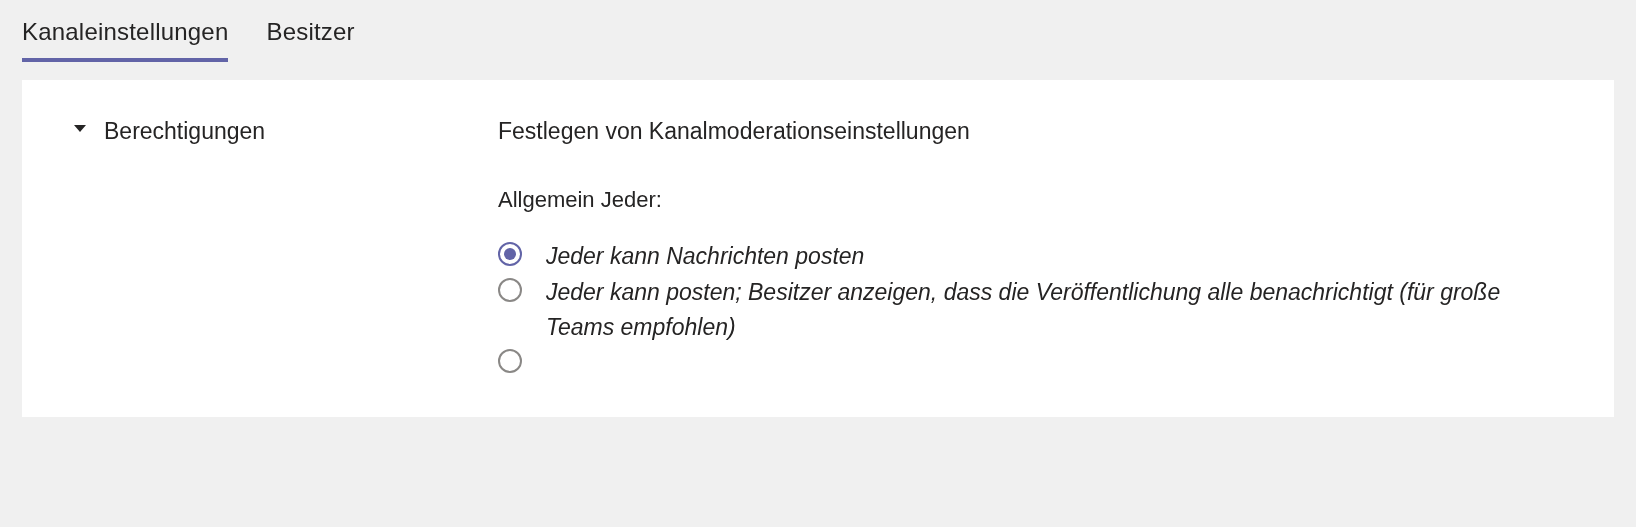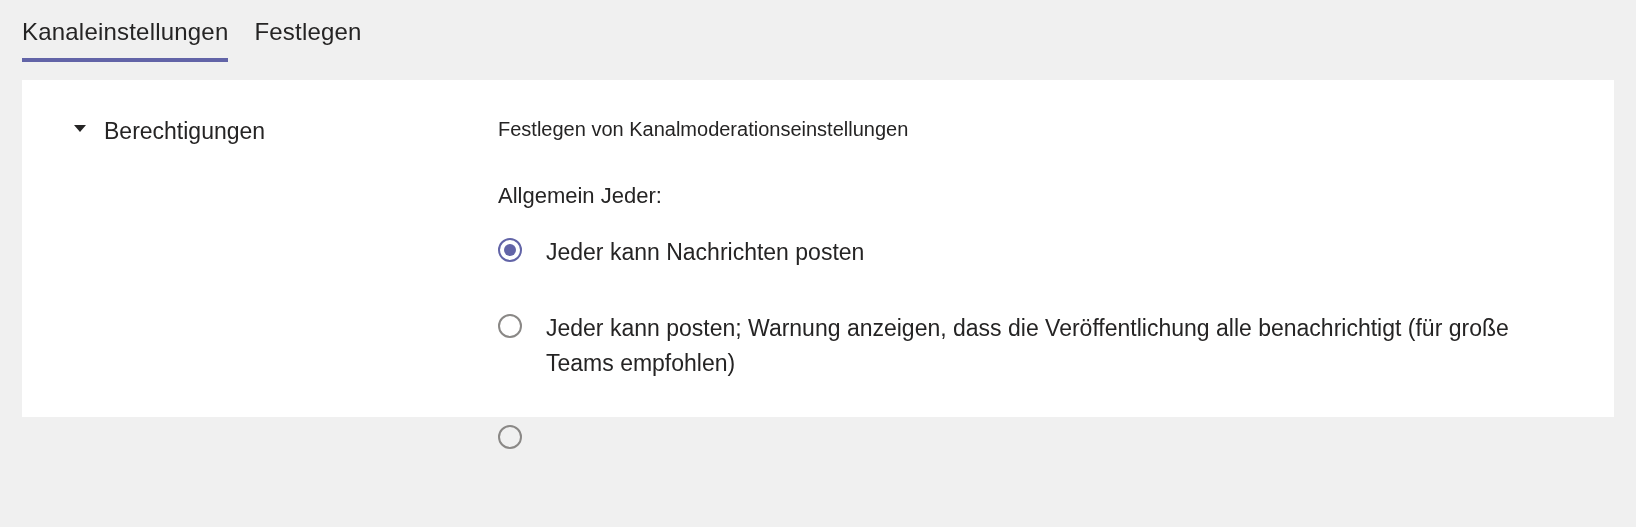--- a/index.html
+++ b/index.html
@@ -9,21 +9,21 @@
       width: 1636px;
       height: 527px;
       overflow: hidden;
     }
     .tabs-bar {
       background: #f0f0f0;
       padding: 18px 22px 0 22px;
     }
     .tabs-row {
       display: flex;
-      gap: 26px;
+      gap: 38px;
       align-items: flex-end;
     }
     .tab {
       font-size: 24px;
       color: #252424;
       padding-bottom: 12px;
       cursor: pointer;
       border-bottom: 4px solid transparent;
       letter-spacing: 0.2px;
     }
@@ -57,33 +57,33 @@
     }
     .section-title {
       font-size: 23px;
       color: #252424;
       min-width: 380px;
     }
     .section-content {
       flex: 1;
     }
     .section-subtitle {
-      font-size: 20px;
+      font-size: 23px;
       color: #252424;
       margin-bottom: 42px;
     }
     .channel-label {
       font-size: 22px;
       color: #252424;
       margin-bottom: 26px;
     }
     .radio-group {
       display: flex;
       flex-direction: column;
-      gap: 40px;
+      font-style: italic;
     }
     .radio-row {
       display: flex;
       align-items: flex-start;
       gap: 24px;
     }
     .radio-outer {
       width: 24px;
       height: 24px;
       border: 2px solid #8a8886;
@@ -110,21 +110,21 @@
       line-height: 1.55;
       max-width: 990px;
     }
   </style>
 </head>
 <body>
 
 <div class="tabs-bar">
   <div class="tabs-row">
     <div class="tab active">Kanaleinstellungen</div>
-    <div class="tab">Festlegen</div>
+    <div class="tab">Besitzer</div>
   </div>
 </div>
 
 <div class="content-panel">
   <div class="section-row">
     <div class="chevron-holder">
       <div class="chevron-down"></div>
     </div>
     <div class="section-title">Berechtigungen</div>
     <div class="section-content">
@@ -134,21 +134,21 @@
 
         <div class="radio-row">
           <span class="radio-outer selected">
             <span class="radio-inner"></span>
           </span>
           <span class="radio-label">Jeder kann Nachrichten posten</span>
         </div>
 
         <div class="radio-row">
           <span class="radio-outer"></span>
-          <span class="radio-label">Jeder kann posten; Warnung anzeigen, dass die Veröffentlichung alle benachrichtigt (für große Teams empfohlen)</span>
+          <span class="radio-label">Jeder kann posten; Besitzer anzeigen, dass die Veröffentlichung alle benachrichtigt (für große Teams empfohlen)</span>
         </div>
 
         <div class="radio-row">
           <span class="radio-outer"></span>
         </div>
 
       </div>
     </div>
   </div>
 </div>

